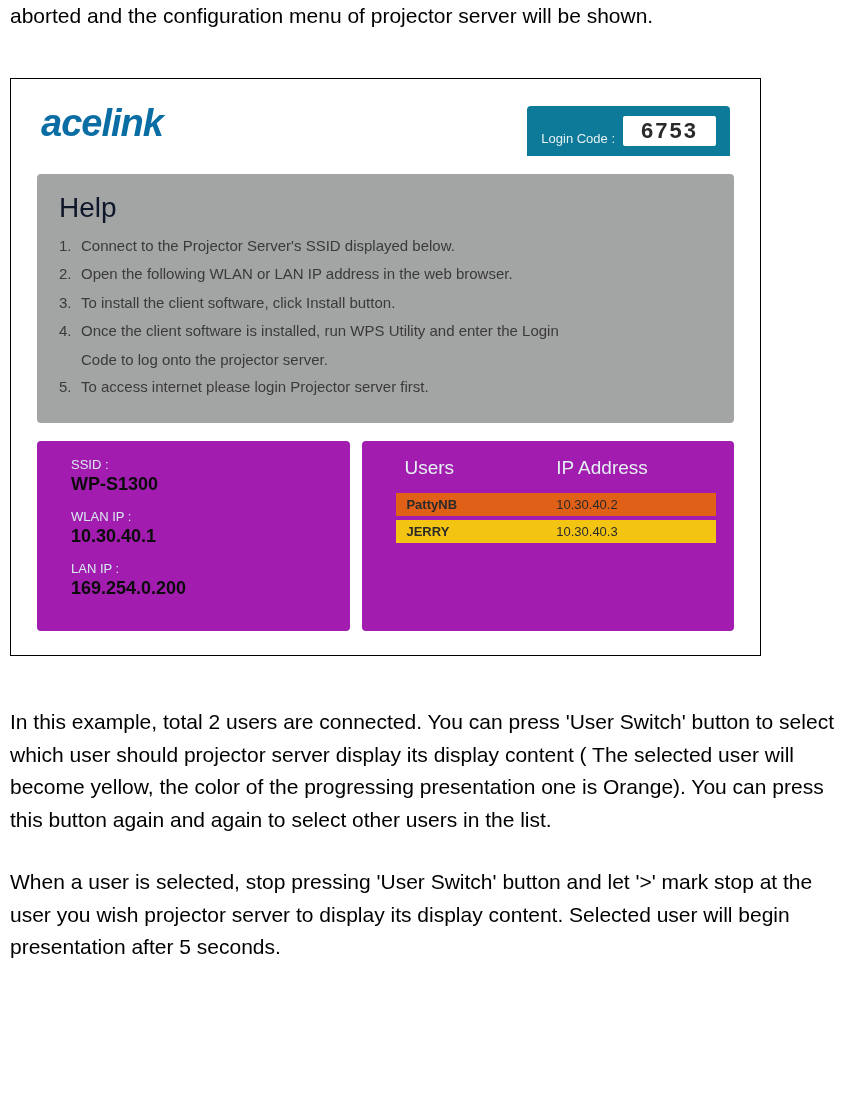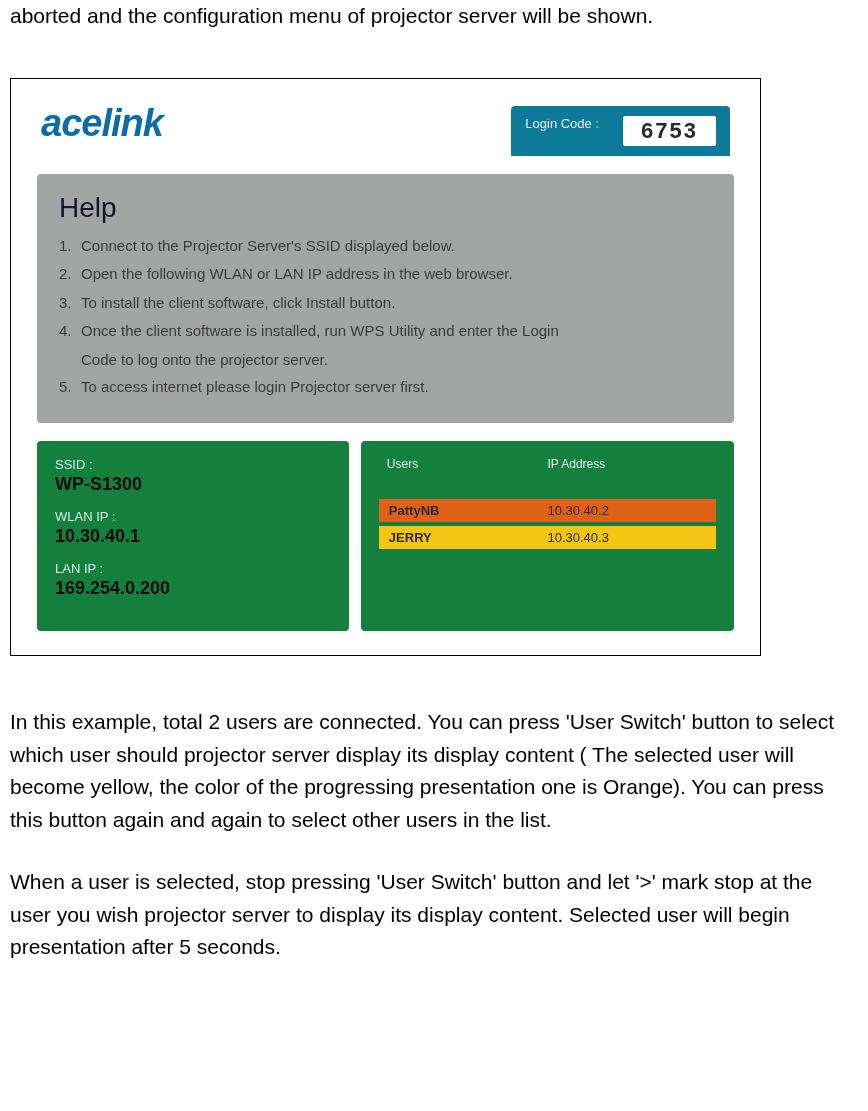--- a/index.html
+++ b/index.html
@@ -41,22 +41,22 @@
       font-style: italic;
       color: #0a6ea5;
       letter-spacing: -1px;
     }
     .login-box {
       background: #0d7a9a;
       padding: 10px 14px;
       border-radius: 4px 4px 0 0;
       margin-top: 4px;
       display: flex;
-      align-items: flex-start;
-      gap: 24px;
+      align-items: flex-end;
+      gap: 8px;
     }
     .login-label {
       color: #e5f0f2;
       font-size: 13px;
     }
     .login-code {
       background: #ffffff;
       color: #2a2a2a;
       font-size: 22px;
       font-weight: bold;
@@ -89,45 +89,45 @@
     .help-item-4b {
       padding-left: 22px;
       line-height: 1.8;
     }
     .bottom-row {
       display: flex;
       gap: 12px;
       margin: 0 6px;
     }
     .net-panel, .users-panel {
-      background: #15803d;
+      background: #a21caf;
       border-radius: 4px;
-      padding: 16px 18px 18px 18px;
+      padding: 16px 18px 18px 34px;
       flex: 1;
       min-height: 190px;
     }
     .net-panel { flex: 0.9; }
     .users-panel { flex: 1.1; }
     .net-label {
       color: #d8ecef;
       font-size: 13px;
       margin-top: 14px;
     }
     .net-label:first-child { margin-top: 0; }
     .net-value {
       color: #0b0b0b;
       font-size: 18px;
       font-weight: bold;
       margin-top: 2px;
     }
     .users-header {
       display: flex;
       color: #e5f0f2;
-      font-size: 12px;
-      margin-bottom: 28px;
+      font-size: 19px;
+      margin-bottom: 14px;
       padding: 0 8px;
     }
     .uh-users { flex: 1; }
     .uh-ip { flex: 1; }
     .user-row {
       display: flex;
       padding: 4px 10px;
       margin-bottom: 4px;
       font-size: 13px;
       color: #2a2a2a;

